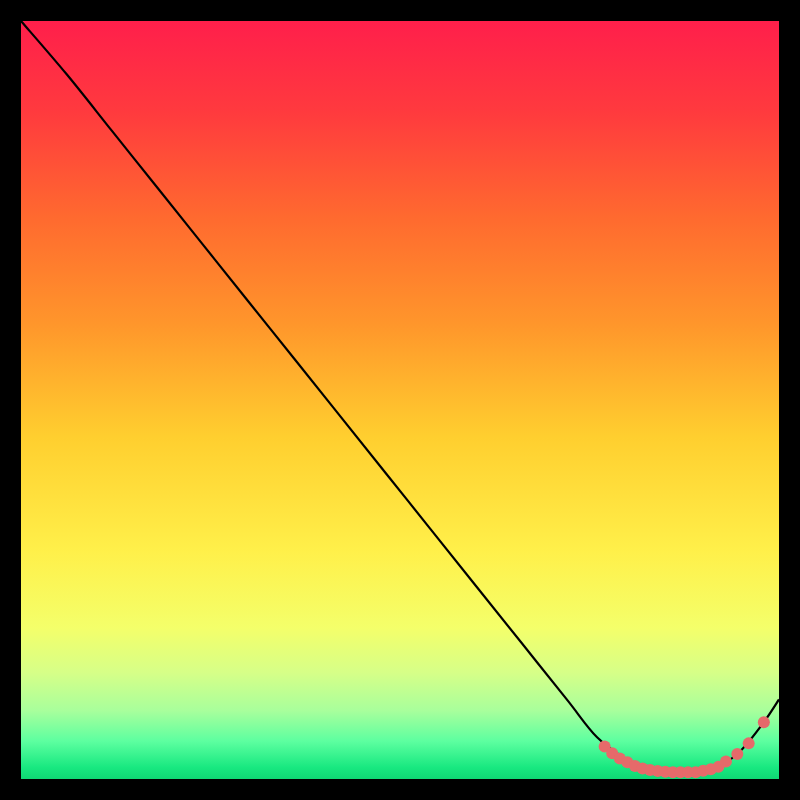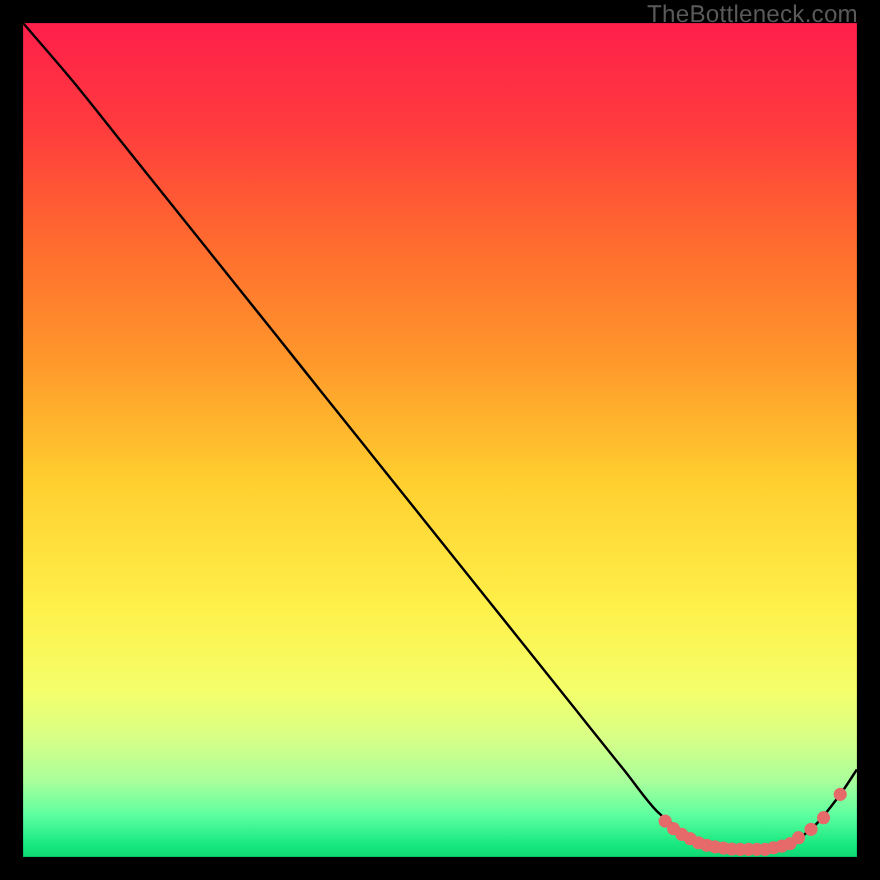--- a/index.html
+++ b/index.html
@@ -31,21 +31,20 @@
     font-size: 22px;
     font-weight: 500;
     letter-spacing: 0.2px;
   }
   svg { display: block; }
 </style>
 </head>
 <body>
 
 <div class="wrap">
-  <div class="watermark">TheBottleneck.com</div>
   <svg class="plot" width="758" height="758" viewBox="0 0 758 758" preserveAspectRatio="none">
     <defs>
       <linearGradient id="bg-grad" x1="0" y1="0" x2="0" y2="1">
           <stop offset="0%" stop-color="#ff1f4b"></stop>
           <stop offset="12%" stop-color="#ff3a3e"></stop>
           <stop offset="26%" stop-color="#ff6a2f"></stop>
           <stop offset="40%" stop-color="#ff962b"></stop>
           <stop offset="55.00000000000001%" stop-color="#ffcf2f"></stop>
           <stop offset="70%" stop-color="#fff04a"></stop>
           <stop offset="80%" stop-color="#f4ff6a"></stop>

